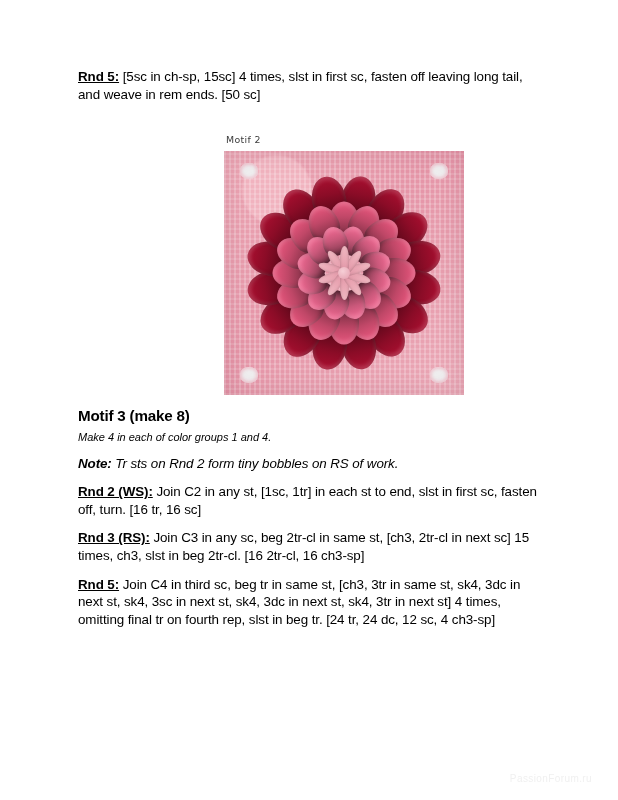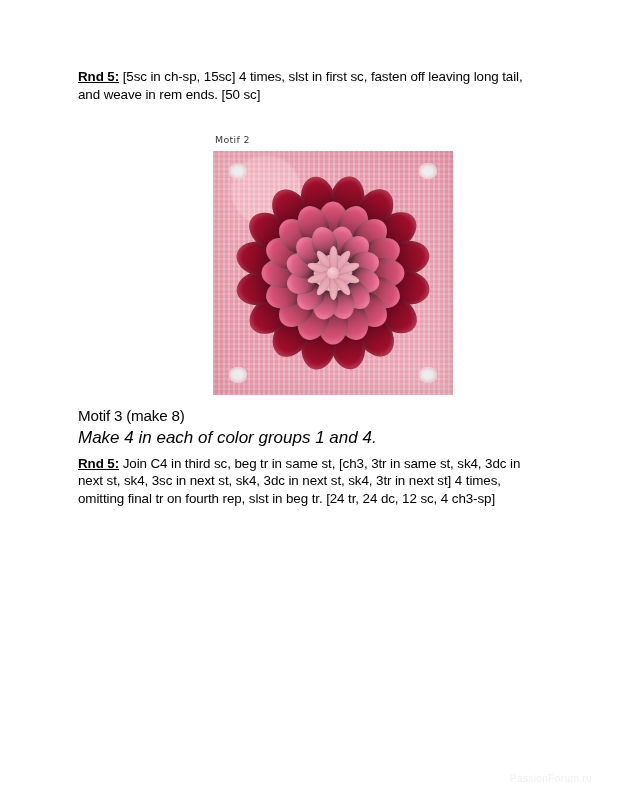--- a/index.html
+++ b/index.html
@@ -39,36 +39,36 @@
     letter-spacing: -0.1px;
   }
 
   .lbl { font-weight: bold; text-decoration: underline; }
   .ital { font-style: italic; }
   .ital-bold { font-style: italic; font-weight: bold; }
 
   h2.motif-heading {
     margin: 0 0 3px 0;
     font-size: 15.2px;
-    font-weight: normal;
+    font-weight: bold;
     line-height: 20px;
     letter-spacing: -0.2px;
   }
 
   p.subtitle {
     margin: 0 0 8px 0;
-    font-size: 17px;
+    font-size: 11px;
     line-height: 17.6px;
     font-style: italic;
   }
 
   
   .figure {
     position: absolute;
-    left: 173px;
+    left: 184px;
     top: 118px;
     width: 286px;
   }
   .fig-caption {
     font-size: 9.4px;
     color: #3b3b3b;
     letter-spacing: 0.35px;
     margin: 0 0 6px 2px;
     font-family: "DejaVu Sans", sans-serif;
     font-weight: 400;
@@ -346,18 +346,21 @@
         </div>
         <div class="photo-vig"></div>
       </div>
     </div>
   </figure>
 
   <div class="content" style="top:406px;">
     <h2 class="motif-heading">Motif 3 (make 8)</h2>
     <p class="subtitle">Make 4 in each of color groups 1 and 4.</p>
     <div id="rounds-list">
+        <p class="para"><span class="ital-bold">Note:</span><span class="ital"> Tr sts on Rnd 2 form tiny bobbles on RS of work.</span></p>
+        <p class="para"><span class="lbl">Rnd 2 (WS):</span><span> Join C2 in any st, [1sc, 1tr] in each st to end, slst in first sc, fasten off, turn. [16 tr, 16 sc]</span></p>
+        <p class="para"><span class="lbl">Rnd 3 (RS):</span><span> Join C3 in any sc, beg 2tr-cl in same st, [ch3, 2tr-cl in next sc] 15 times, ch3, slst in beg 2tr-cl. [16 2tr-cl, 16 ch3-sp]</span></p>
         <p class="para"><span class="lbl">Rnd 5:</span><span> Join C4 in third sc, beg tr in same st, [ch3, 3tr in same st, sk4, 3dc in next st, sk4, 3sc in next st, sk4, 3dc in next st, sk4, 3tr in next st] 4 times, omitting final tr on fourth rep, slst in beg tr. [24 tr, 24 dc, 12 sc, 4 ch3-sp]</span></p>
       </div>
   </div>
 
   <div class="watermark">PassionForum.ru</div>
 </div>
 
 </body></html>

